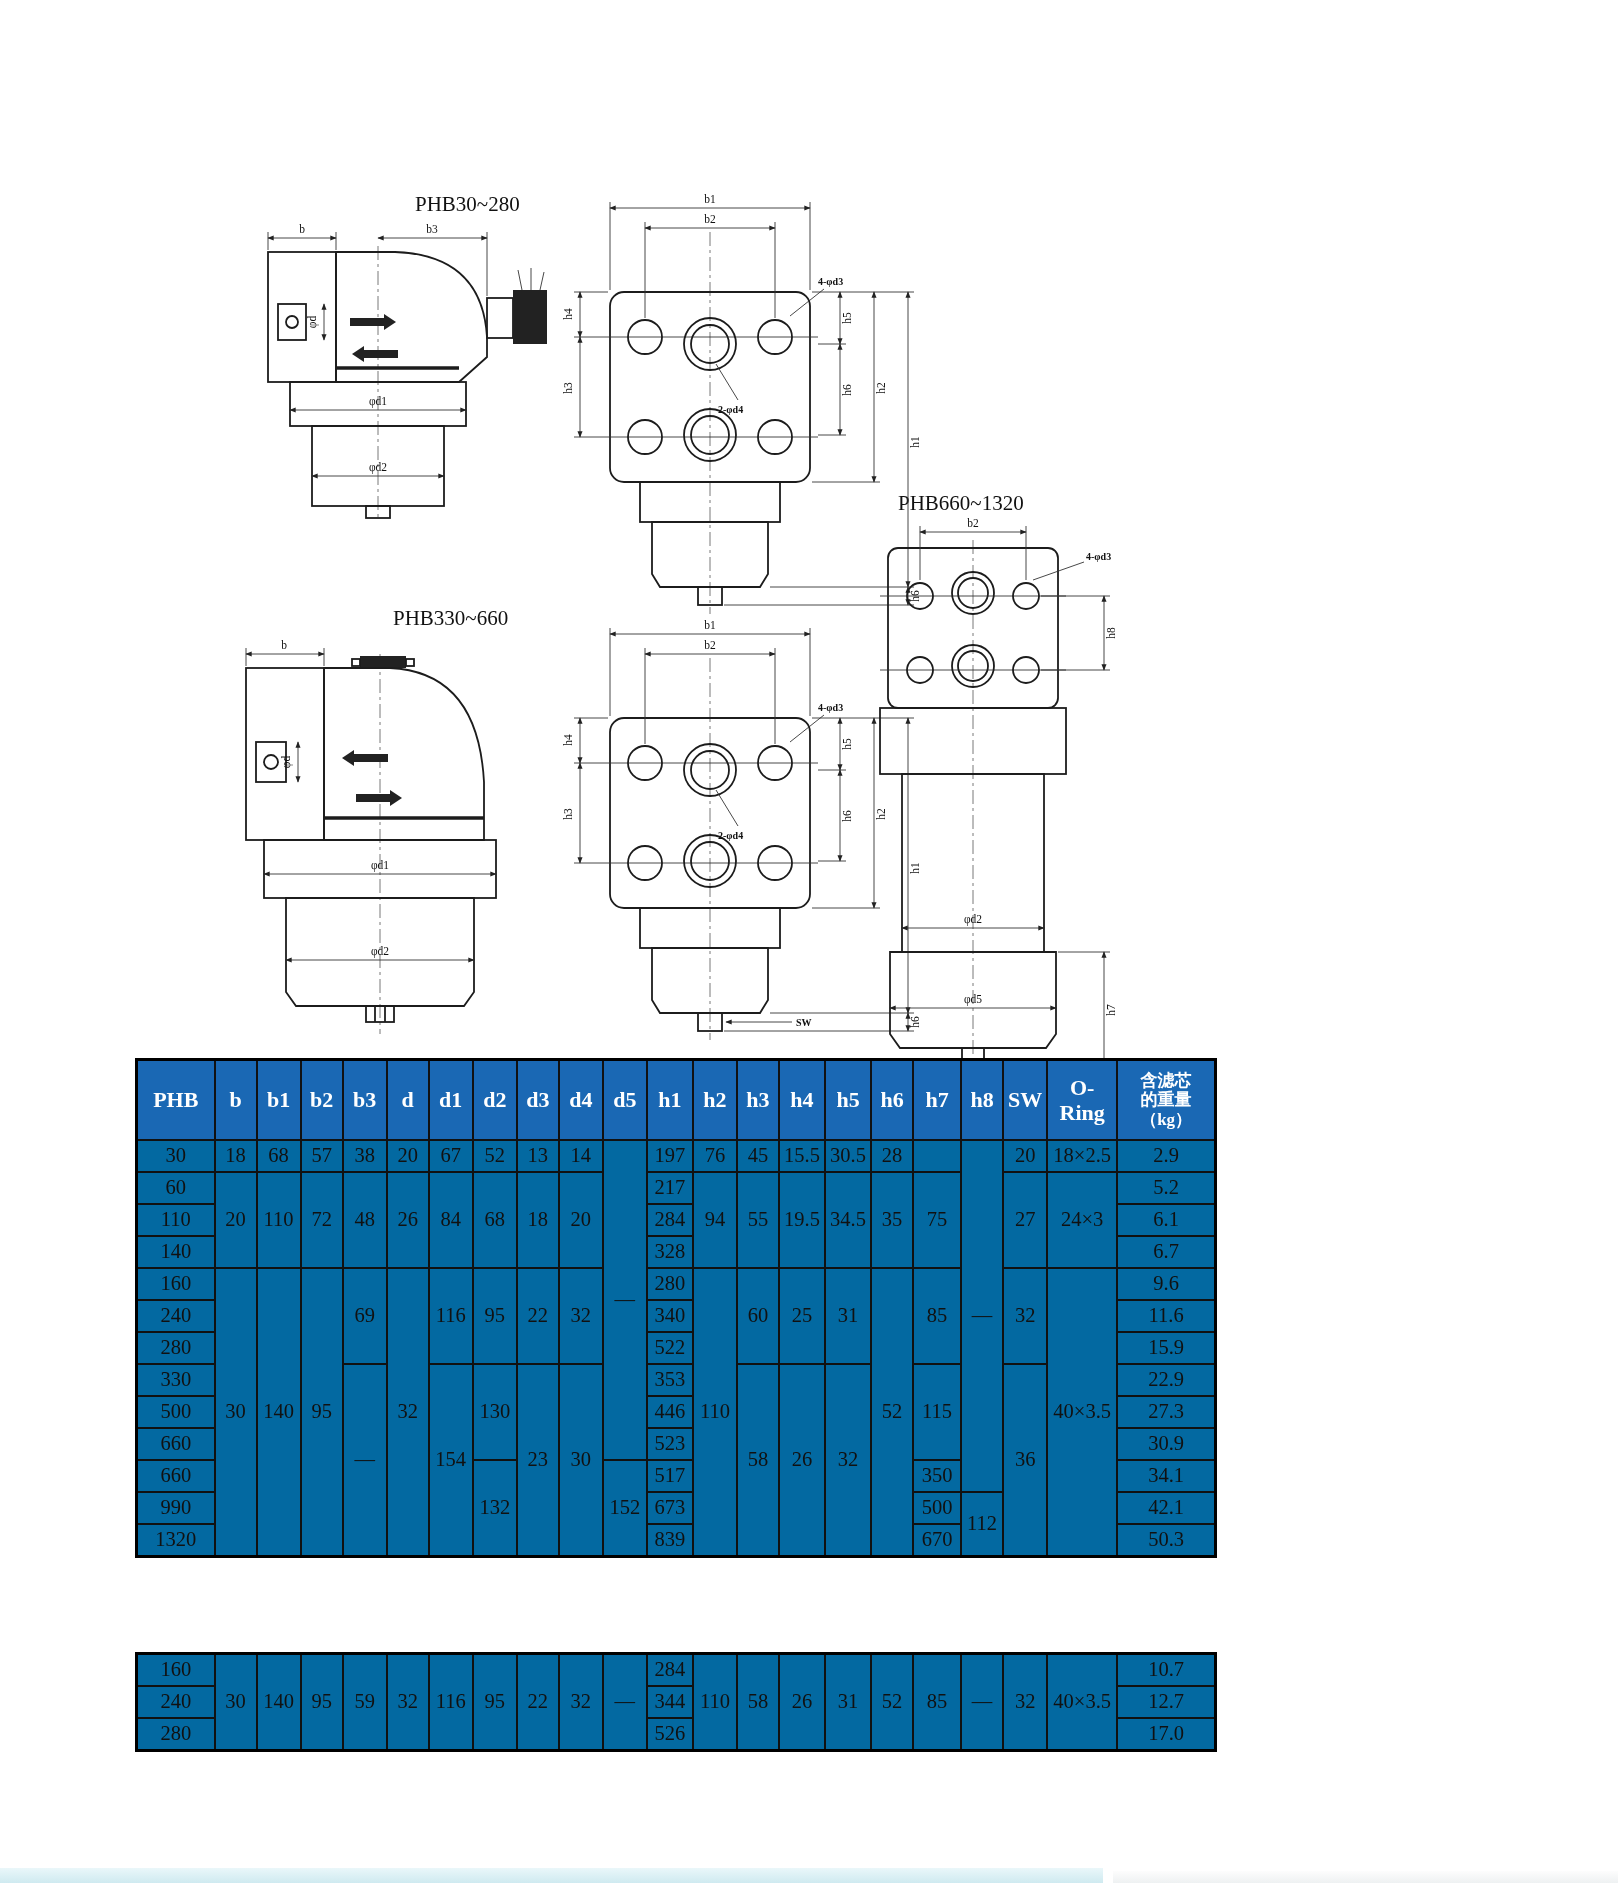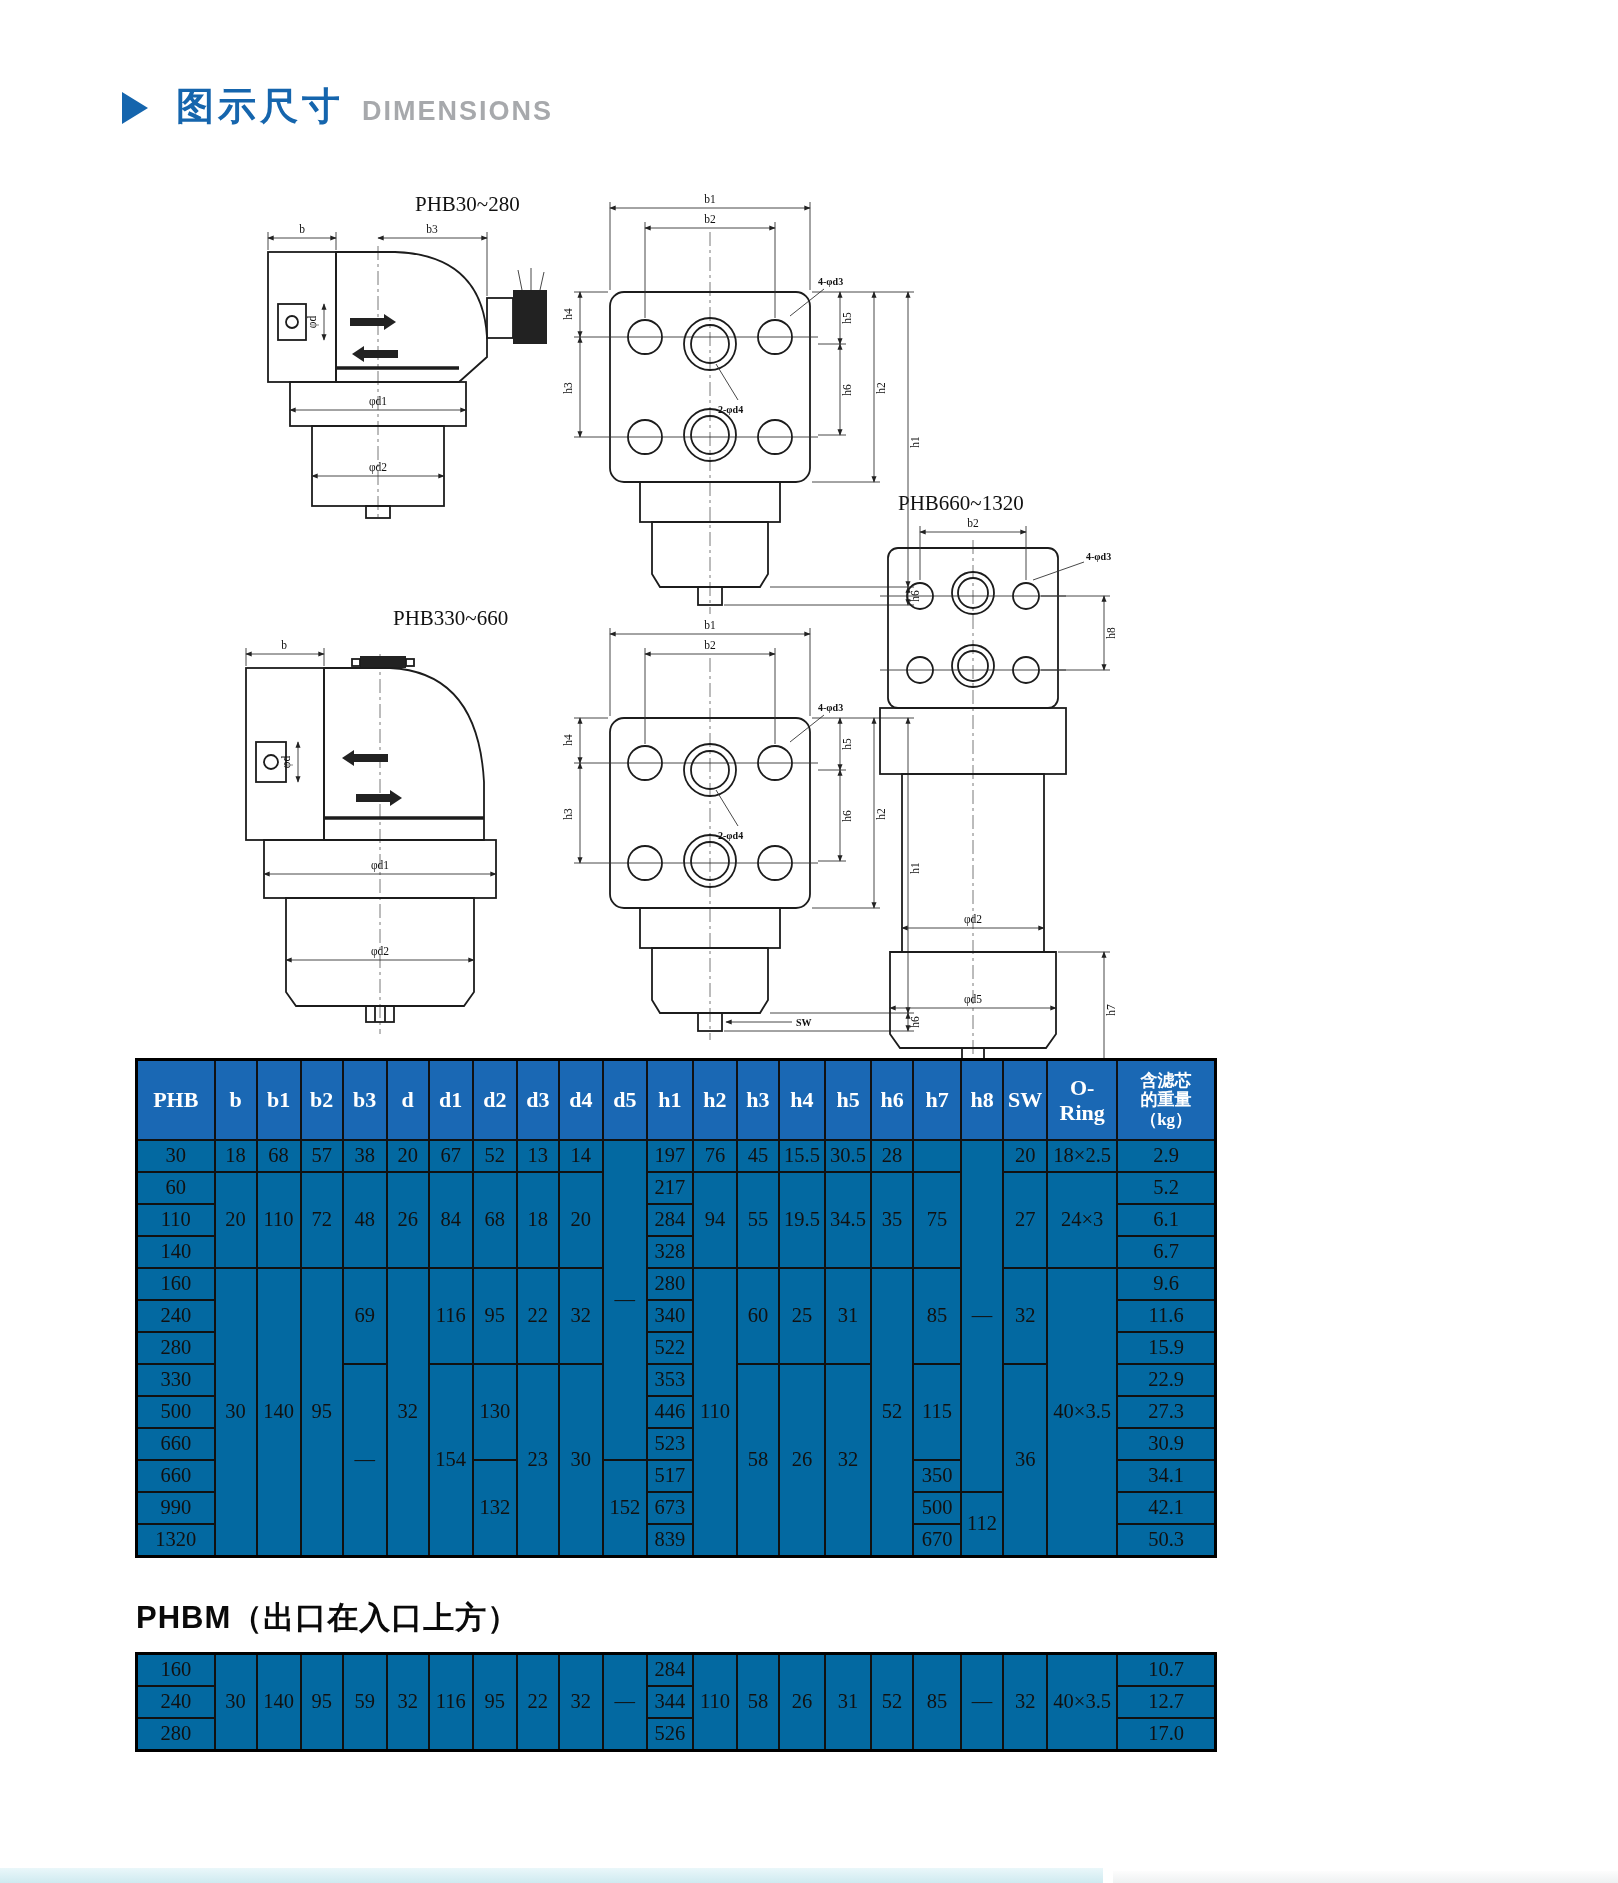--- a/index.html
+++ b/index.html
@@ -42,25 +42,20 @@
   .footer-bar{position:absolute;left:0;bottom:0;width:1103px;height:15px;
               background:linear-gradient(to bottom,#eaf7fa,#cfeaf0);}
   .footer-bar2{position:absolute;left:1113px;bottom:0;width:505px;height:12px;
               background:linear-gradient(to bottom,#fdfdfd,#eef1f2);}
 </style>
 </head>
 <body>
 
 <div class="page">
 
-  <div class="doc-header">
-    <div class="tri-icon"></div>
-    <div class="title-zh">图示尺寸</div>
-    <div class="title-en">DIMENSIONS</div>
-  </div>
 
   <div class="drawing-label" style="left:415px;top:192px;">PHB30~280</div>
   <div class="drawing-label" style="left:393px;top:606px;">PHB330~660</div>
   <div class="drawing-label" style="left:878px;top:491px;margin-left:20px;">PHB660~1320</div>
 
   <svg class="drawing" style="left:250px;top:222px;" width="320" height="300" viewBox="0 0 320 300">
     <defs>
         <marker id="ar1" viewBox="0 0 10 10" refX="9" refY="5" markerWidth="9" markerHeight="7" orient="auto-start-reverse">
           <path d="M0,1 L10,5 L0,9 z" fill="#222"></path>
         </marker>
@@ -472,21 +467,20 @@
         </tr>
         <tr>
           <td>1320</td>
           <td>839</td>
           <td>670</td>
           <td>50.3</td>
         </tr>
       </tbody>
   </table>
 
-  <div class="phbm-title">PHBM（出口在入口上方）</div>
   <table class="dims" id="phbm-table">
       <colgroup>
         <col style="width: 78px;">
         <col style="width: 42px;">
         <col style="width: 44px;">
         <col style="width: 42px;">
         <col style="width: 44px;">
         <col style="width: 42px;">
         <col style="width: 44px;">
         <col style="width: 44px;">

